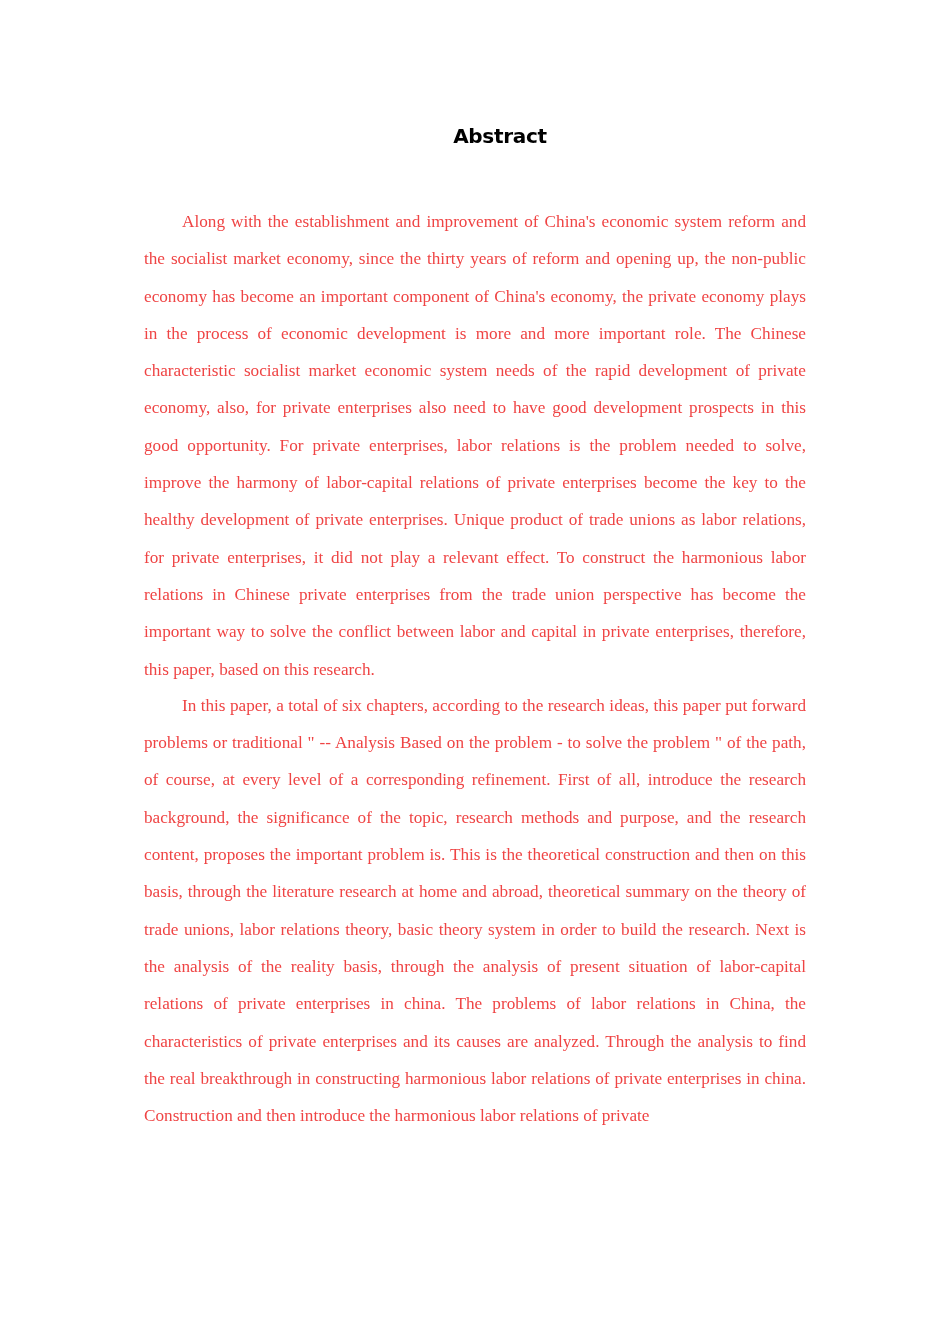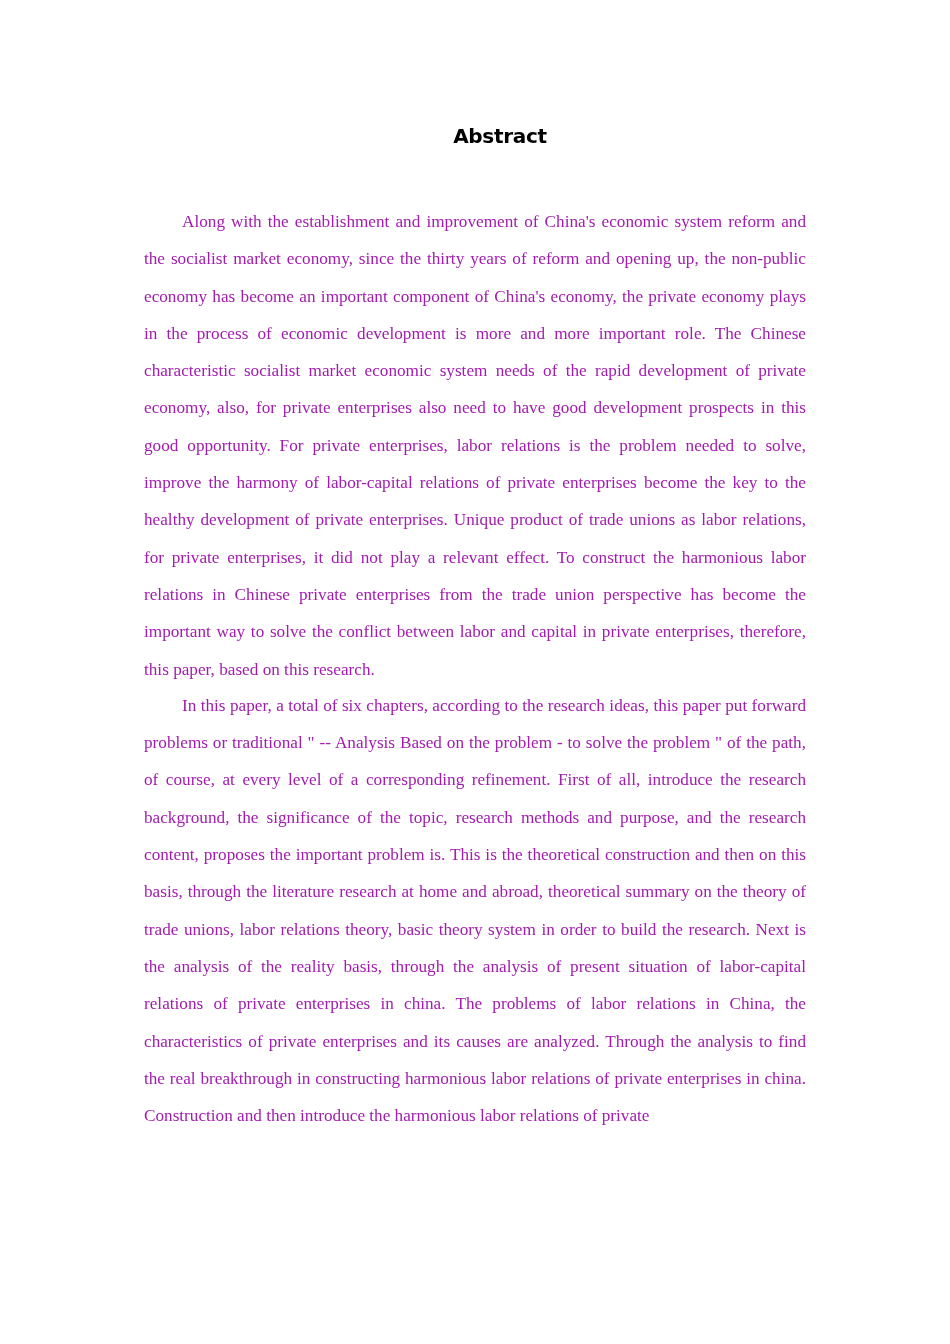--- a/index.html
+++ b/index.html
@@ -35,21 +35,21 @@
       letter-spacing: -0.3px;
     }
     .body-text {
       position: absolute;
       left: 144px;
       top: 203px;
       width: 662px;
       font-family: "Liberation Serif", serif;
       font-size: 17.2px;
       line-height: 37.3px;
-      color: #a21caf;
+      color: #ef4444;
     }
     .para {
       margin: 0;
       text-indent: 38px;
       text-align: justify;
     }
     .para + .para {
       margin-top: -1px;
     }
   </style>

